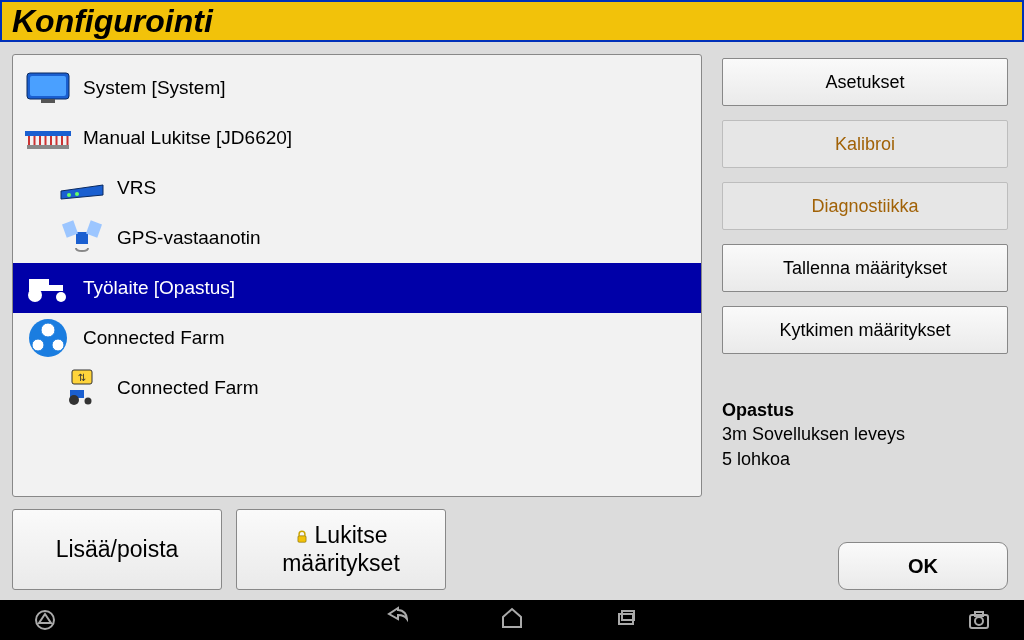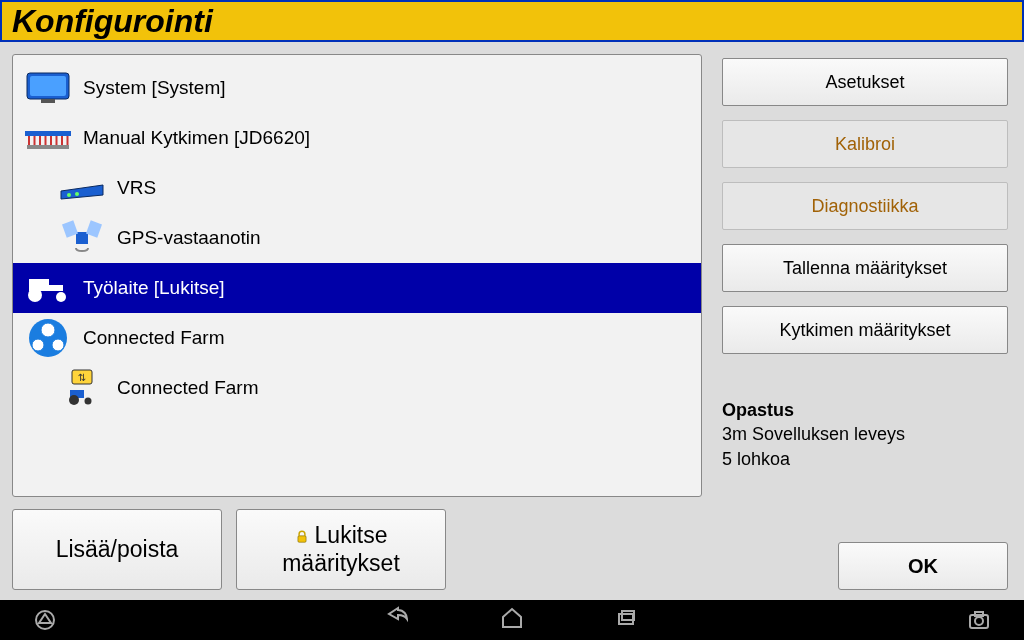--- a/index.html
+++ b/index.html
@@ -18,21 +18,21 @@
   .list-item .label { font-size: 19px; }
   .left-actions { display: flex; gap: 14px; margin-top: 12px; }
   .btn { background: linear-gradient(#fafafa,#eaeaea); border: 1px solid #888; border-radius: 3px; font-size: 23px; padding: 12px 18px; cursor: pointer; text-align: center; }
   .btn.small { width: 210px; }
   .right-col { flex: 1; display: flex; flex-direction: column; padding-top: 4px;}
   .side-btn { background: linear-gradient(#fafafa,#eaeaea); border: 1px solid #888; border-radius: 2px; font-size: 18px; height: 48px; margin-bottom: 14px; cursor: pointer; }
   .side-btn.disabled { color: #a16207; background: #e6e6e6; border-color: #bdbdbd; cursor: default; }
   .detail { margin-top: 10px; font-size: 18px; line-height: 1.35; }
   .detail .hdr { font-weight: bold; margin-top: 20px; }
   .ok-wrap { margin-top: auto; display: flex; justify-content: flex-end; }
-  .ok-btn { background: linear-gradient(#fafafa,#eaeaea); border: 1px solid #888; border-radius: 3px; font-size: 20px; font-weight: bold; width: 170px; height: 48px; cursor: pointer; }
+  .ok-btn { background: linear-gradient(#fafafa,#eaeaea); border: 1px solid #888; border-radius: 9px; font-size: 20px; font-weight: bold; width: 170px; height: 48px; cursor: pointer; }
   .navbar { height: 40px; background: #000; display: flex; align-items: center; color: #999; }
   .nav-left { width: 90px; display:flex; align-items:center; justify-content:center;}
   .nav-center { flex: 1; display: flex; justify-content: center; gap: 90px; align-items:center;}
   .nav-right { width: 90px; display:flex; align-items:center; justify-content:center;}
   .nav-icon { width: 24px; height: 24px; stroke: #aaa; fill: none; stroke-width: 2; }
   .lock-icon { display:inline-block; vertical-align:middle; margin-right:6px; }
 </style>
 </head>
 <body>
 
@@ -64,21 +64,21 @@
                   <line x1="17" y1="13" x2="17" y2="22"></line>
                   <line x1="22.5" y1="13" x2="22.5" y2="22"></line>
                   <line x1="28" y1="13" x2="28" y2="22"></line>
                   <line x1="33.5" y1="13" x2="33.5" y2="22"></line>
                   <line x1="39" y1="13" x2="39" y2="22"></line>
                   <line x1="44.5" y1="13" x2="44.5" y2="22"></line>
                 </g>
                 <rect x="4" y="22" width="42" height="4" fill="#888"></rect>
               </svg>
             </span>
-            <span class="label">Manual Kytkimen [JD6620]</span>
+            <span class="label">Manual Lukitse [JD6620]</span>
           </div>
           <div class="list-item indent-1">
             <span class="icon">
               <svg width="50" height="26" viewBox="0 0 50 26">
                 <polygon points="4,16 46,10 46,20 4,24" fill="#1a5fd0" stroke="#0a2a60"></polygon>
                 <circle cx="12" cy="20" r="2" fill="#6f6"></circle>
                 <circle cx="20" cy="19" r="2" fill="#6f6"></circle>
               </svg>
             </span>
             <span class="label">VRS</span>
@@ -96,21 +96,21 @@
           </div>
           <div class="list-item indent-0 selected">
             <span class="icon">
               <svg width="50" height="34" viewBox="0 0 50 34">
                 <rect x="6" y="8" width="20" height="12" fill="#fff"></rect>
                 <rect x="26" y="14" width="14" height="6" fill="#fff"></rect>
                 <circle cx="12" cy="24" r="7" fill="#fff"></circle>
                 <circle cx="38" cy="26" r="5" fill="#fff"></circle>
               </svg>
             </span>
-            <span class="label">Työlaite [Lukitse]</span>
+            <span class="label">Työlaite [Opastus]</span>
           </div>
           <div class="list-item indent-0">
             <span class="icon">
               <svg width="44" height="40" viewBox="0 0 44 40">
                 <circle cx="22" cy="20" r="19" fill="#1a7de0"></circle>
                 <circle cx="22" cy="12" r="7" fill="#fff" stroke="#1a7de0"></circle>
                 <circle cx="12" cy="27" r="6" fill="#fff" stroke="#1a7de0"></circle>
                 <circle cx="32" cy="27" r="6" fill="#fff" stroke="#1a7de0"></circle>
               </svg>
             </span>

